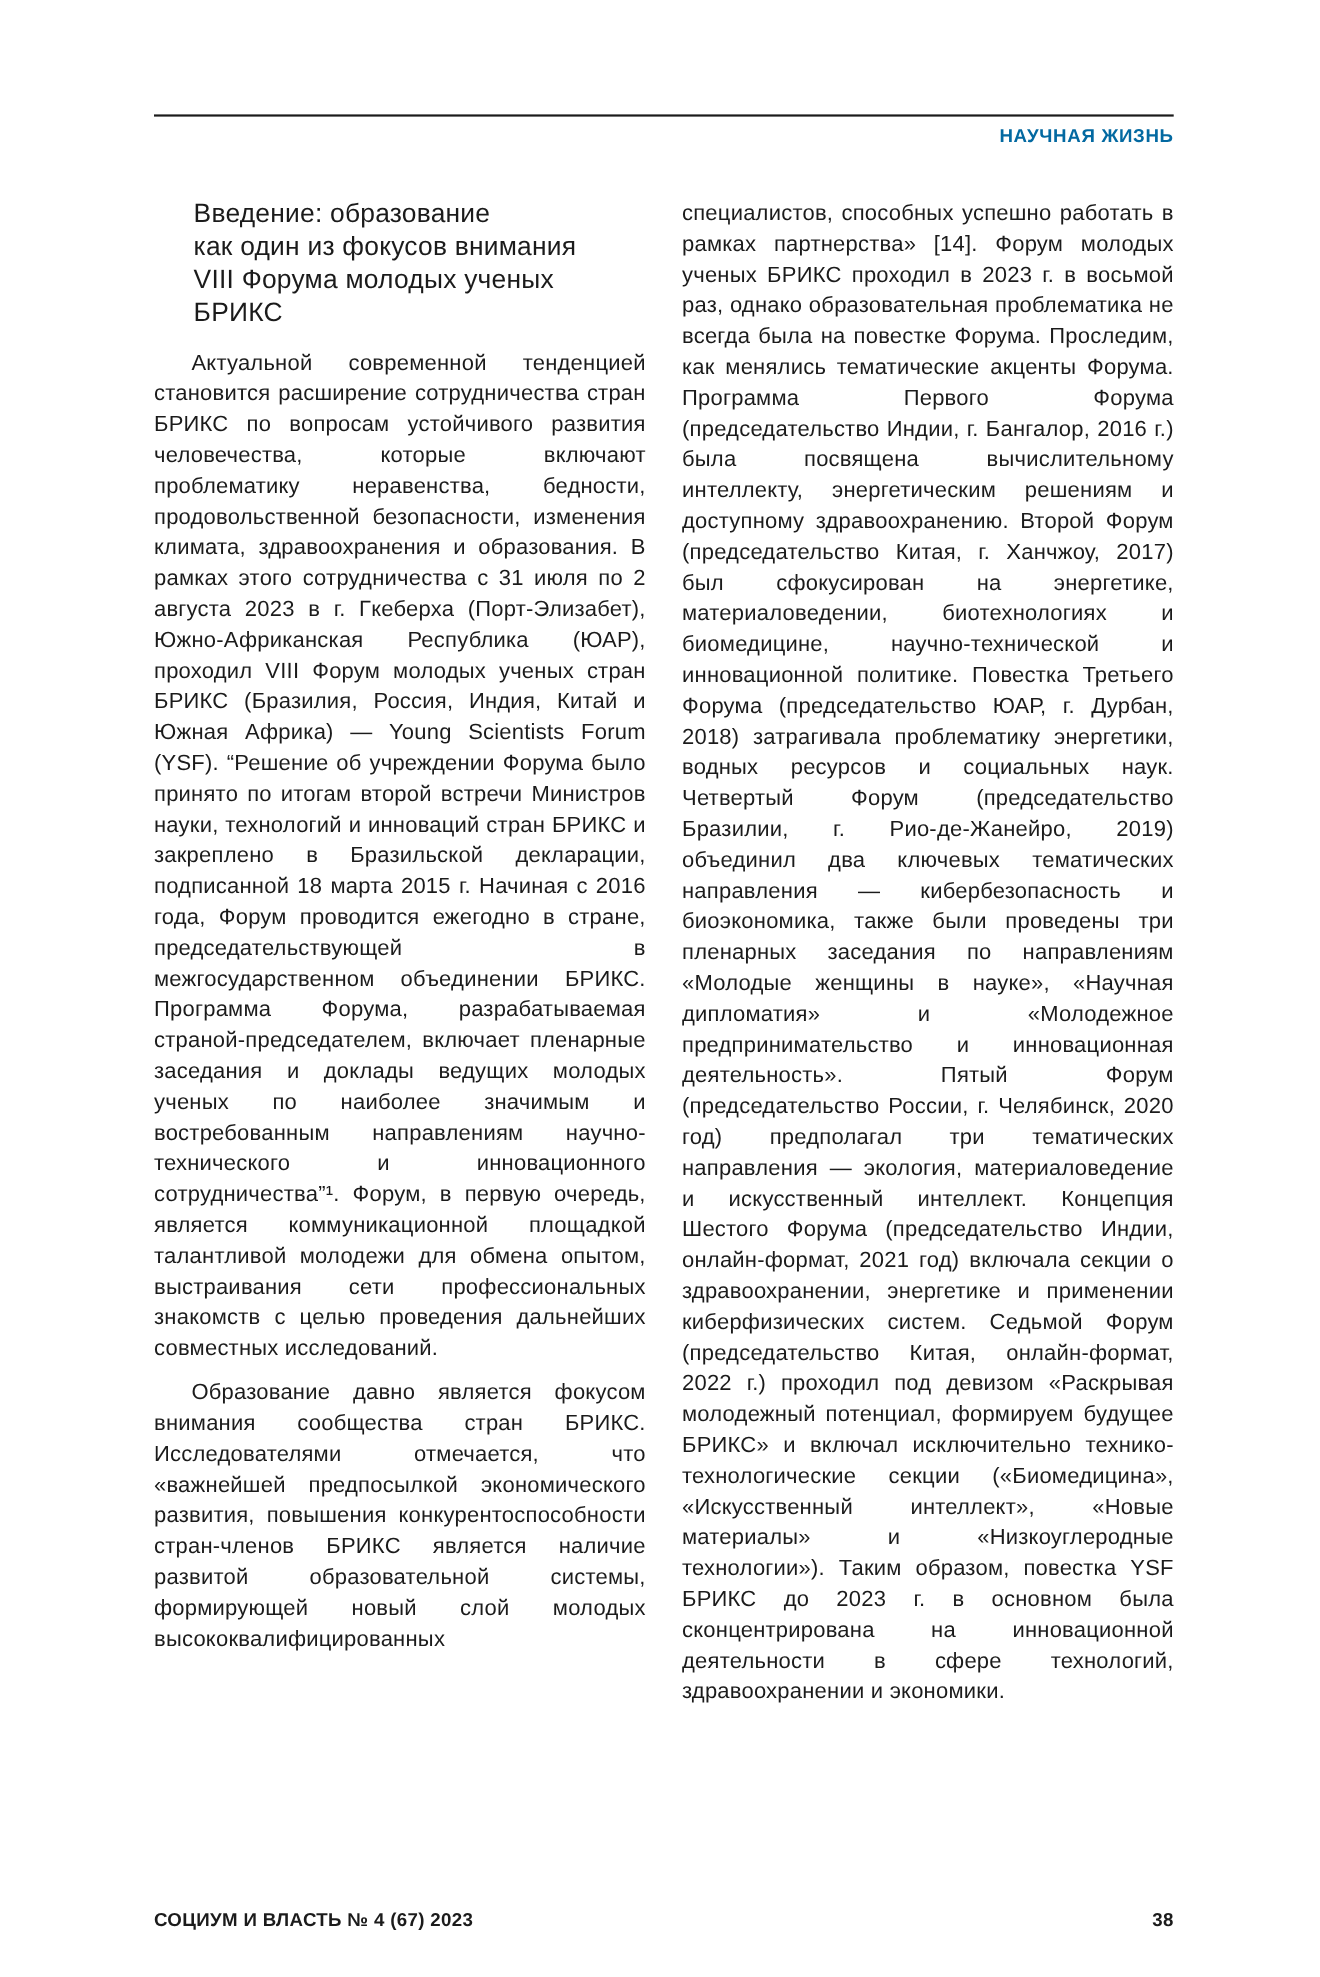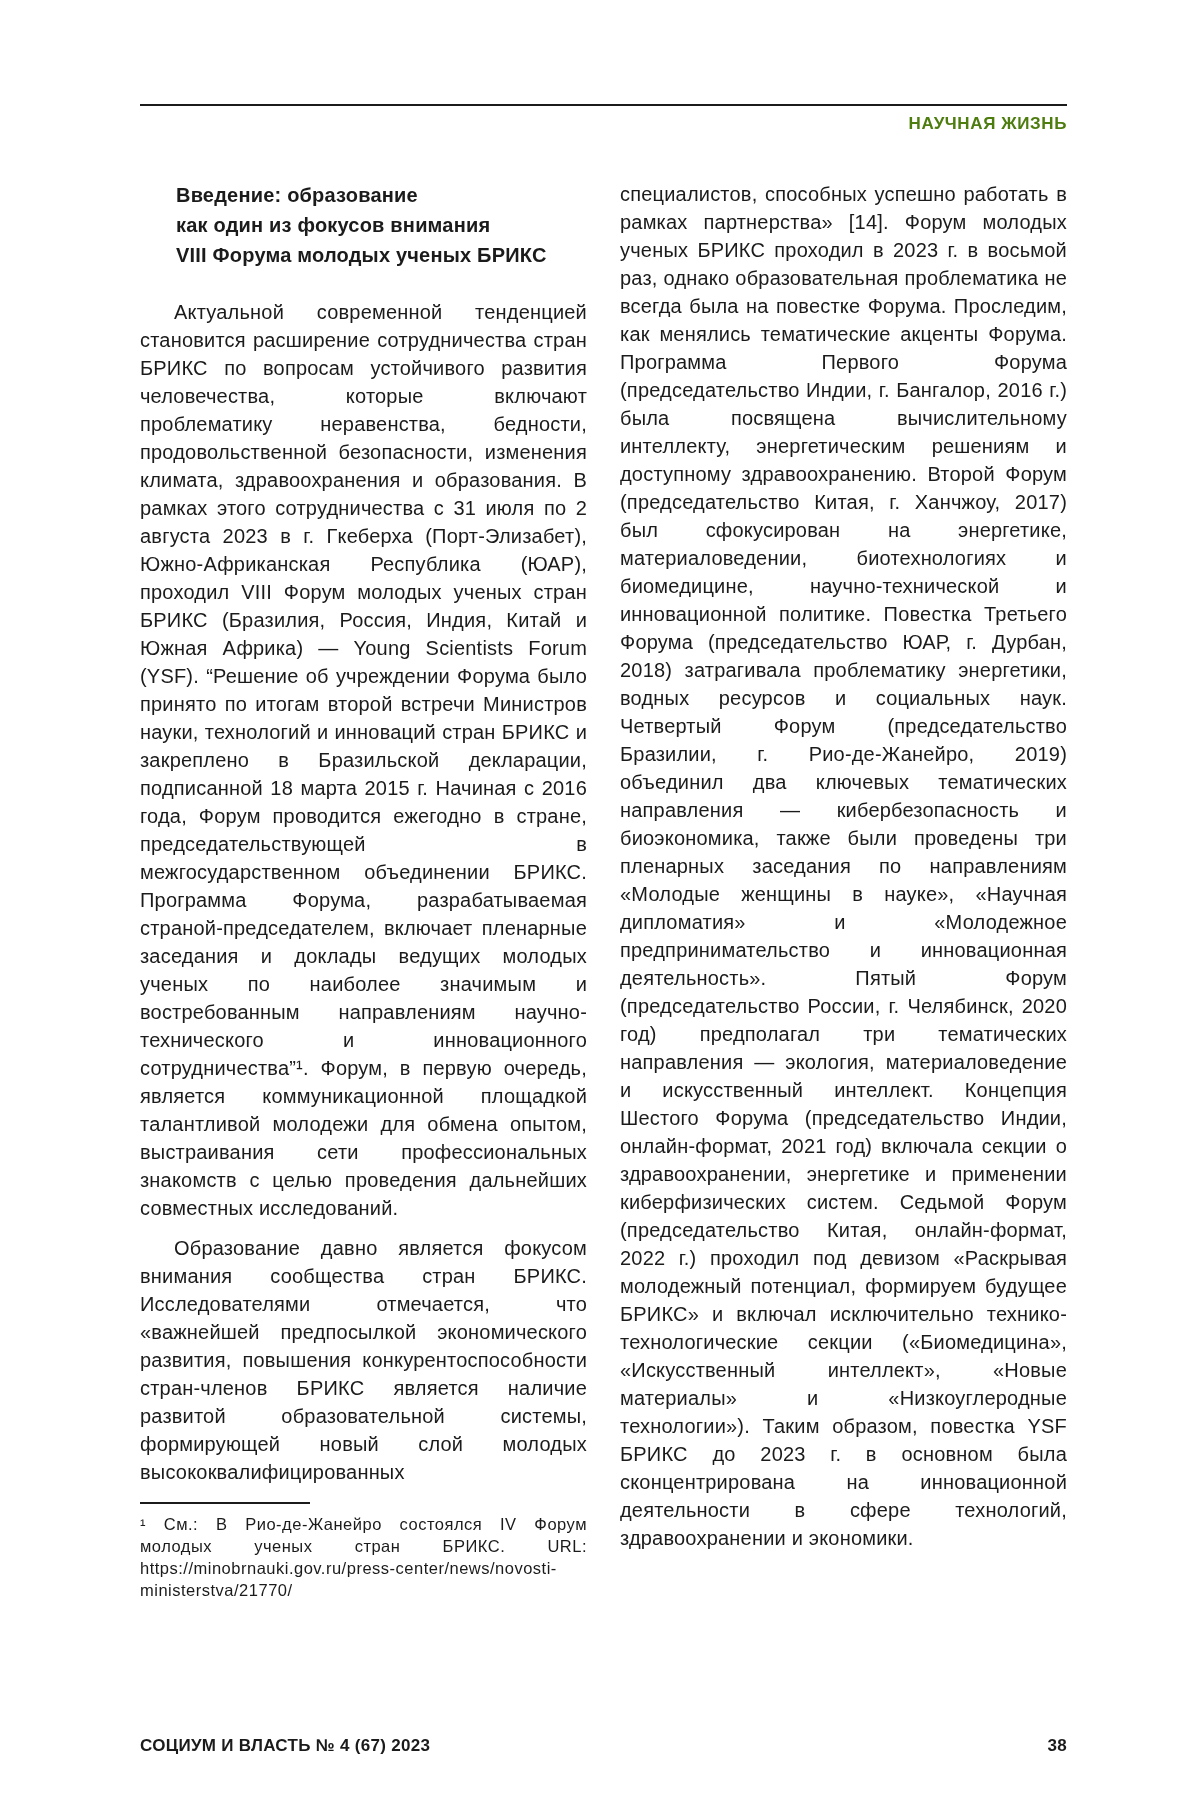--- a/index.html
+++ b/index.html
@@ -27,45 +27,45 @@
     height: 2px;
     background: #1b1b1b;
   }
   .running-head {
     position: absolute;
     top: 114px;
     right: 0;
     font-size: 17px;
     font-weight: bold;
     letter-spacing: 0.6px;
-    color: #4d7c0f;
+    color: #0369a1;
   }
   .columns {
     position: absolute;
     top: 180px;
     left: 0;
     width: 100%;
     display: flex;
     gap: 33px;
   }
   .col {
     width: 447px;
     font-size: 20px;
     line-height: 28px;
     text-align: justify;
     letter-spacing: 0.2px;
     hyphens: auto;
     -webkit-hyphens: auto;
   }
   .article-heading {
-    font-size: 20px;
-    font-weight: bold;
+    font-size: 24px;
+    font-weight: normal;
     line-height: 30px;
     padding-left: 36px;
-    margin-bottom: 28px;
+    margin-bottom: 16px;
     white-space: pre-line;
     text-align: left;
     hyphens: none;
   }
   .para { text-indent: 34px; }
   .para + .para { margin-top: 12px; }
   .no-indent { text-indent: 0; }
   .footnote-block { margin-top: 16px; }
   .footnote-rule {
     width: 170px;
@@ -105,24 +105,20 @@
 
     <div class="col" lang="ru">
       <h2 class="article-heading">Введение: образование
 как один из фокусов внимания
 VIII Форума молодых ученых БРИКС</h2>
 
       <p class="para">Актуальной современной тенденцией становится расширение сотрудничества стран БРИКС по вопросам устойчивого развития человечества, которые включают проблематику неравенства, бедности, продовольственной безопасности, изменения климата, здравоохранения и образования. В рамках этого сотрудничества с 31 июля по 2 августа 2023 в г. Гкеберха (Порт-Элизабет), Южно-Африканская Республика (ЮАР), проходил VIII Форум молодых ученых стран БРИКС (Бразилия, Россия, Индия, Китай и Южная Африка) — Young Scientists Forum (YSF). “Решение об учреждении Форума было принято по итогам второй встречи Министров науки, технологий и инноваций стран БРИКС и закреплено в Бразильской декларации, подписанной 18 марта 2015 г. Начиная с 2016 года, Форум проводится ежегодно в стране, председательствующей в межгосударственном объединении БРИКС. Программа Форума, разрабатываемая страной-председателем, включает пленарные заседания и доклады ведущих молодых ученых по наиболее значимым и востребованным направлениям научно-технического и инновационного сотрудничества”¹. Форум, в первую очередь, является коммуникационной площадкой талантливой молодежи для обмена опытом, выстраивания сети профессиональных знакомств с целью проведения дальнейших совместных исследований.</p>
 
       <p class="para">Образование давно является фокусом внимания сообщества стран БРИКС. Исследователями отмечается, что «важнейшей предпосылкой экономического развития, повышения конкурентоспособности стран-членов БРИКС является наличие развитой образовательной системы, формирующей новый слой молодых высококвалифицированных</p>
 
-      <div class="footnote-block">
-        <div class="footnote-rule"></div>
-        <p class="footnote-text">¹ См.: В Рио-де-Жанейро состоялся IV Форум молодых ученых стран БРИКС. URL: https://minobrnauki.gov.ru/press-center/news/novosti-ministerstva/21770/</p>
-      </div>
     </div>
 
     <div class="col" lang="ru">
       <p class="no-indent">специалистов, способных успешно работать в рамках партнерства» [14]. Форум молодых ученых БРИКС проходил в 2023 г. в восьмой раз, однако образовательная проблематика не всегда была на повестке Форума. Проследим, как менялись тематические акценты Форума. Программа Первого Форума (председательство Индии, г. Бангалор, 2016 г.) была посвящена вычислительному интеллекту, энергетическим решениям и доступному здравоохранению. Второй Форум (председательство Китая, г. Ханчжоу, 2017) был сфокусирован на энергетике, материаловедении, биотехнологиях и биомедицине, научно-технической и инновационной политике. Повестка Третьего Форума (председательство ЮАР, г. Дурбан, 2018) затрагивала проблематику энергетики, водных ресурсов и социальных наук. Четвертый Форум (председательство Бразилии, г. Рио-де-Жанейро, 2019) объединил два ключевых тематических направления — кибербезопасность и биоэкономика, также были проведены три пленарных заседания по направлениям «Молодые женщины в науке», «Научная дипломатия» и «Молодежное предпринимательство и инновационная деятельность». Пятый Форум (председательство России, г. Челябинск, 2020 год) предполагал три тематических направления — экология, материаловедение и искусственный интеллект. Концепция Шестого Форума (председательство Индии, онлайн-формат, 2021 год) включала секции о здравоохранении, энергетике и применении киберфизических систем. Седьмой Форум (председательство Китая, онлайн-формат, 2022 г.) проходил под девизом «Раскрывая молодежный потенциал, формируем будущее БРИКС» и включал исключительно технико-технологические секции («Биомедицина», «Искусственный интеллект», «Новые материалы» и «Низкоуглеродные технологии»). Таким образом, повестка YSF БРИКС до 2023 г. в основном была сконцентрирована на инновационной деятельности в сфере технологий, здравоохранении и экономики.</p>
     </div>
 
   </div>
 
 </div>
 

